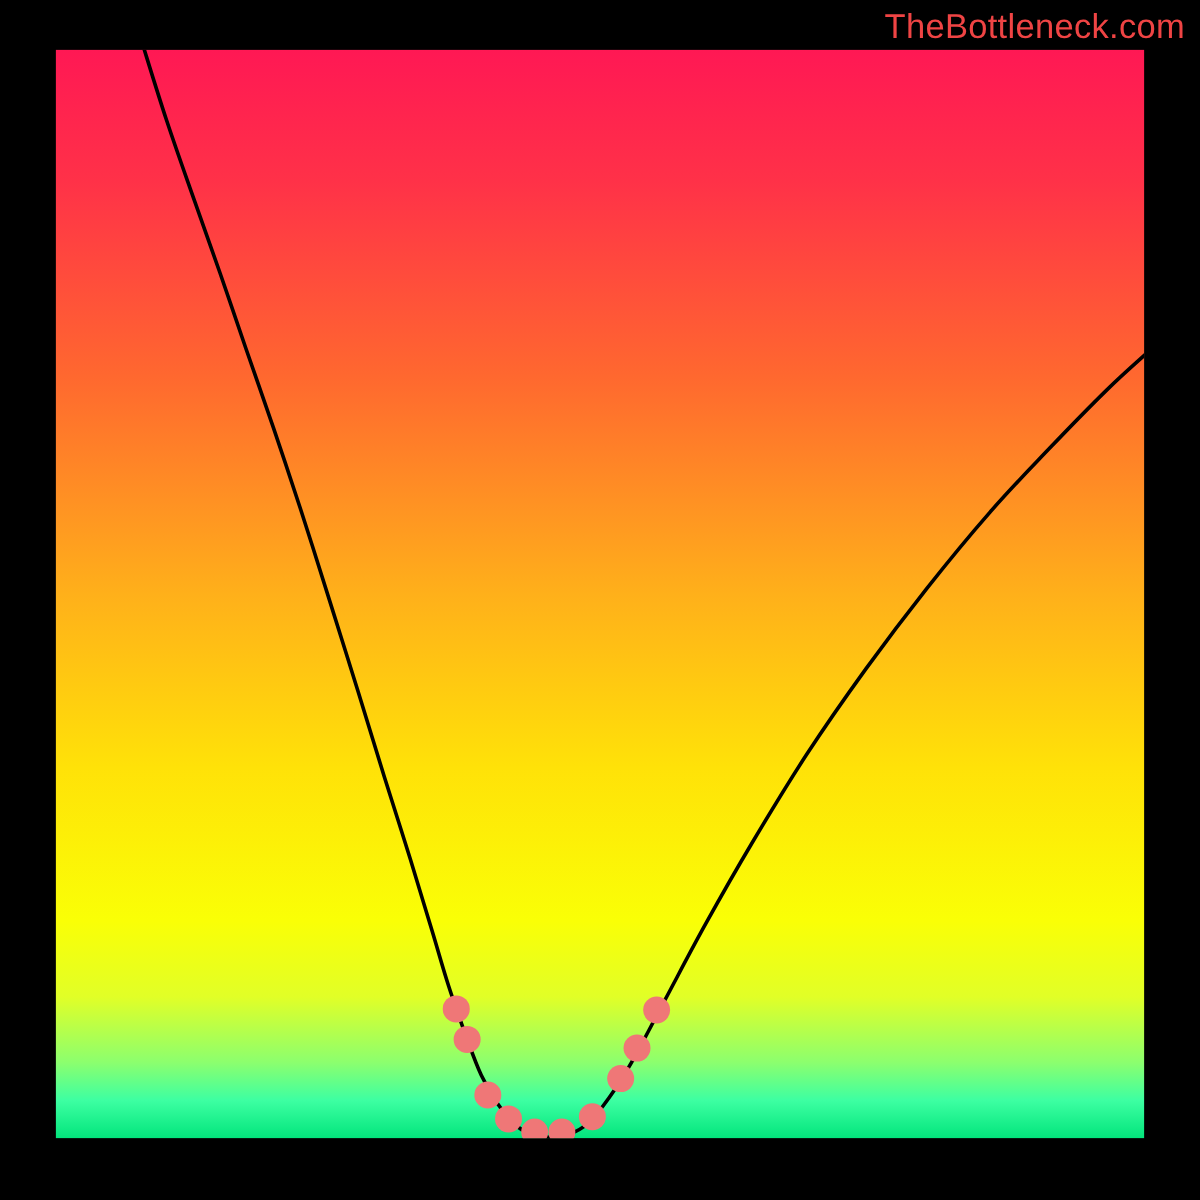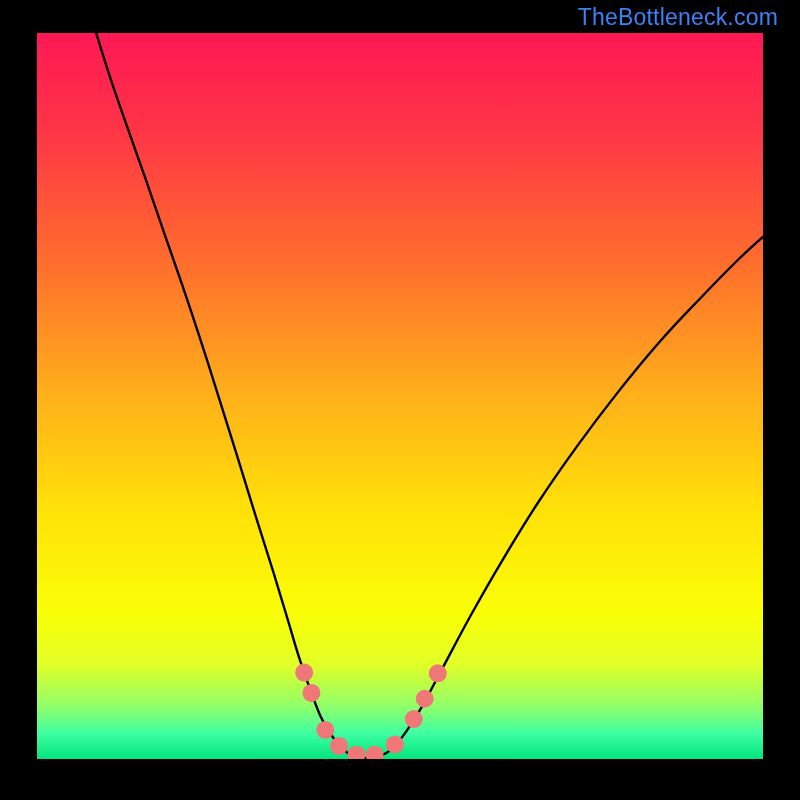--- a/index.html
+++ b/index.html
@@ -12,23 +12,23 @@
   }
   .frame {
     position: relative;
     width: 800px;
     height: 800px;
     background: #000;
   }
   .watermark {
     position: absolute;
     top: 4px;
-    right: 22px;
+    right: 10px;
     font: 23px Arial, sans-serif;
-    color: #3b82f6;
+    color: #ef4444;
     letter-spacing: 0.2px;
     z-index: 10;
   }
   .plot-area {
     position: absolute;
     left: 37px;
     top: 33px;
     width: 726px;
     height: 726px;
     overflow: hidden;

